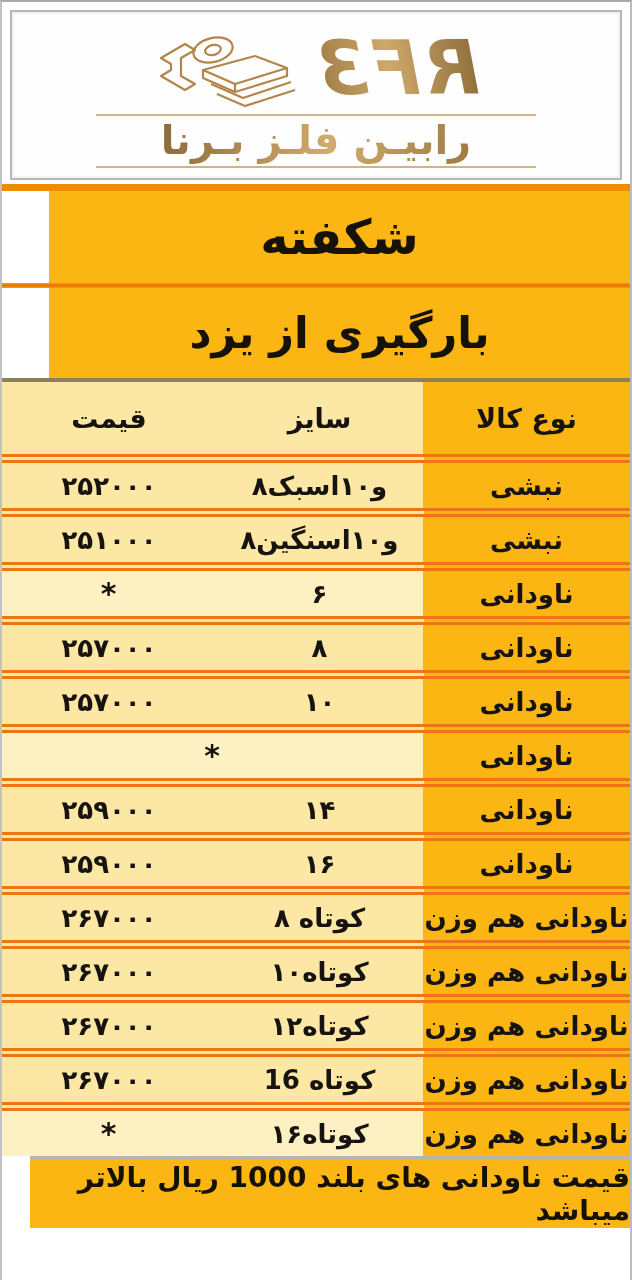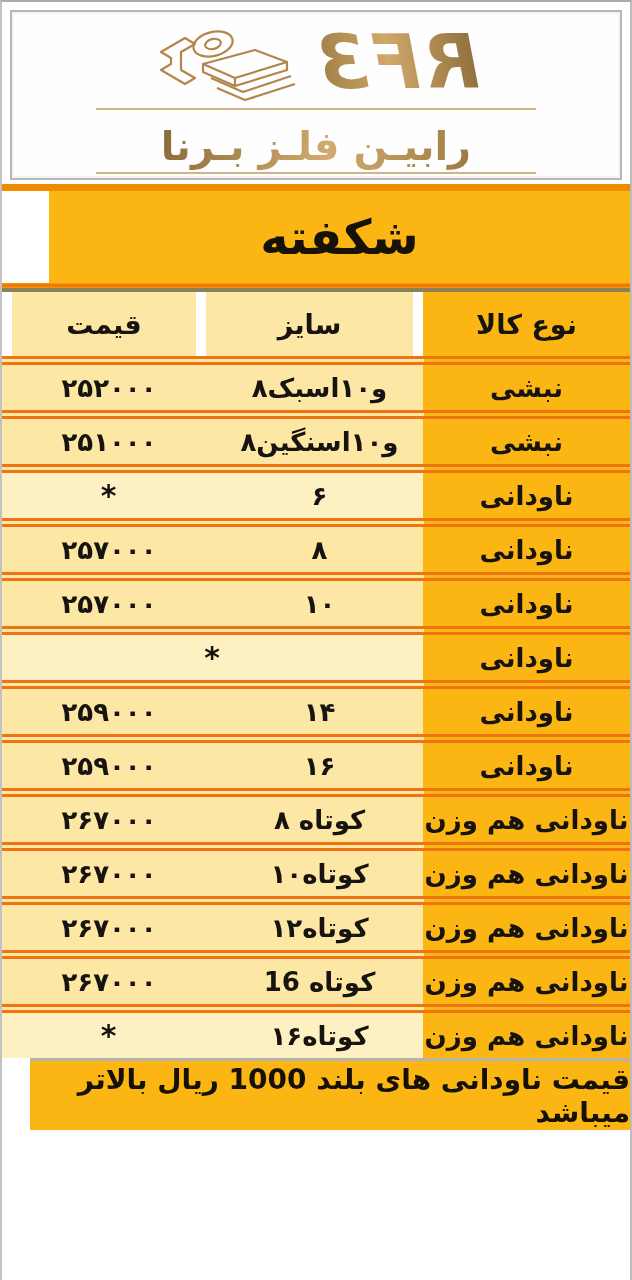--- a/index.html
+++ b/index.html
@@ -21,21 +21,21 @@
   }
   .logo-top{ display:flex; align-items:center; gap:14px; height:92px; }
   .brand-mark{
     font-size:74px; font-weight:900; font-style:italic; letter-spacing:2px;
     color:#b3854a; transform:scaleX(-1); line-height:1;
     background:linear-gradient(100deg,#8a6a38,#cfa86b 55%,#9c7a42);
     -webkit-background-clip:text; background-clip:text; -webkit-text-fill-color:transparent;
   }
   .gold-line{ width:440px; height:2px; background:#c5a066; opacity:.8; }
   .company-name{
-    direction:rtl; font-size:40px; font-weight:bold; color:#b3854a; padding:14px 0 4px 0;
+    direction:rtl; font-size:40px; font-weight:bold; color:#b3854a; padding:2px 0 4px 0;
     background:linear-gradient(100deg,#8a6a38,#d2ab6e 55%,#9c7a42);
     -webkit-background-clip:text; background-clip:text; -webkit-text-fill-color:transparent;
     letter-spacing:1px; line-height:1.1;
   }
 
   
   .banner-strip{ height:7px; background:#f08b00; }
   .banner{
     background:#fbb614; color:#161208; text-align:center;
     font-weight:bold; display:flex; align-items:center; justify-content:center;margin-left:47px;
@@ -45,21 +45,21 @@
   .banner-sep{ height:5px; background:linear-gradient(#f59b07,#ed7107,#f59b07); }
   .olive-line{ height:4px; background:#8b8155; }
 
   
   .ptable{ width:100%; }
   .trow{ display:flex; width:100%; }
   .cell{
     display:flex; align-items:center; justify-content:center;
     font-weight:bold; color:#171310; font-size:26px; height:45px;
   }
-  .head .cell{ height:64px; font-size:27px;margin-left:10px; }
+  .head .cell{ height:72px; font-size:27px; }
   .cell-type { width:207px; background:#fbb614; }
   .cell-size { width:207px; background:#fce8a4;text-align:right; }
   .cell-price{ flex:1;       background:#fce8a4; letter-spacing:1px; }
   .trow.light .cell-size, .trow.light .cell-price{ background:#fdf0c3; }
   .num{ direction:ltr; unicode-bidi:isolate; }
   .star{ font-size:30px; }
 
   .sep{ position:relative; height:9px;
     background:linear-gradient(90deg,#fce8a4 0,#fce8a4 67.2%,#fbb614 67.2%,#fbb614 100%);
   }
@@ -96,20 +96,21 @@
       <div class="brand-mark">RF3</div>
     </div>
     <div class="gold-line"></div>
     <div class="company-name">رابیـن فلـز بـرنا</div>
     <div class="gold-line"></div>
   </div>
 
   <div class="banner-strip"></div>
   <div class="banner title">شکفته</div>
   <div class="banner-sep"></div>
+  <div class="banner subtitle">بارگیری از یزد</div>
   <div class="olive-line"></div>
 
   <div class="ptable">
     <div class="trow head">
       <div class="cell cell-type">نوع کالا</div>
       <div class="cell cell-size">سایز</div>
       <div class="cell cell-price">قیمت</div>
     </div>
     <div id="rows">
         <div class="sep"></div>

